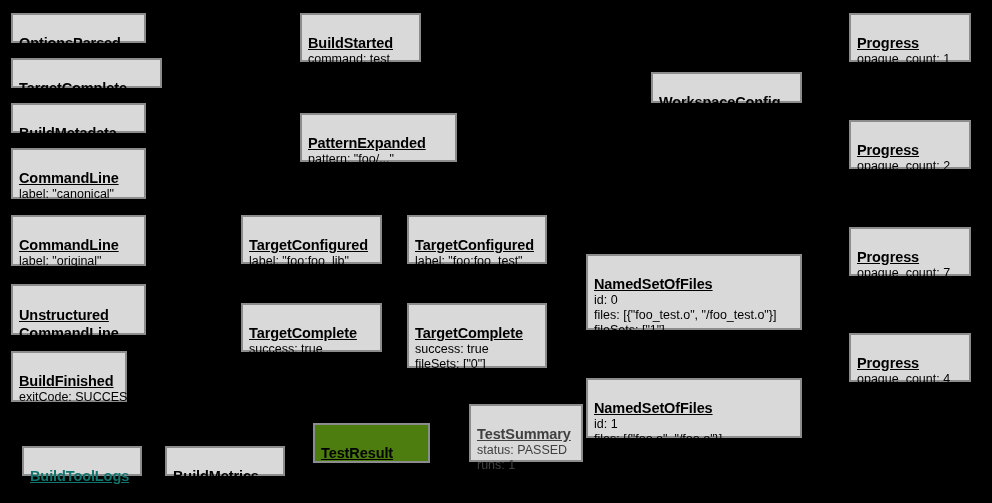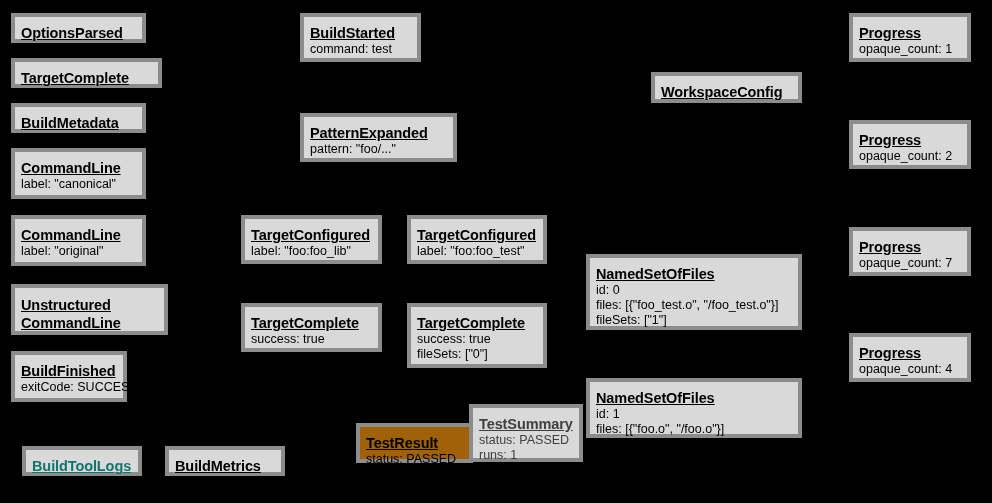--- a/index.html
+++ b/index.html
@@ -13,22 +13,22 @@
     width: 992px;
     height: 503px;
     background: #000000;
     overflow: hidden;
     font-family: "Liberation Sans", sans-serif;
   }
   .node {
     position: absolute;
     box-sizing: border-box;
     background: #d9d9d9;
-    border: 4px solid #ec4899;
-    padding: 8px 6px 5px 6px;
+    border: 2px solid #ec4899;
+    padding: 20px 6px 5px 6px;
     color: #000000;
   }
   .node-title {
     display: block;
     font-size: 14.5px;
     font-weight: bold;
     text-decoration: underline;
     line-height: 17px;
     white-space: nowrap;
     letter-spacing: -0.1px;
@@ -65,21 +65,21 @@
       <span class="node-title">BuildMetadata</span>
     </div>
     <div class="node" style="left: 11px; top: 148px; width: 135px; height: 51px; background: rgb(217, 217, 217); border-color: rgb(140, 140, 140); color: rgb(0, 0, 0);">
       <span class="node-title">CommandLine</span>
       <span class="node-field">label: "canonical"</span>
     </div>
     <div class="node" style="left: 11px; top: 215px; width: 135px; height: 51px; background: rgb(217, 217, 217); border-color: rgb(140, 140, 140); color: rgb(0, 0, 0);">
       <span class="node-title">CommandLine</span>
       <span class="node-field">label: "original"</span>
     </div>
-    <div class="node" style="left: 11px; top: 284px; width: 157px; height: 51px; background: rgb(217, 217, 217); border-color: rgb(140, 140, 140); color: rgb(0, 0, 0);">
+    <div class="node" style="left: 11px; top: 284px; width: 135px; height: 51px; background: rgb(217, 217, 217); border-color: rgb(140, 140, 140); color: rgb(0, 0, 0);">
       <span class="node-title-line">Unstructured</span>
       <span class="node-title-line">CommandLine</span>
     </div>
     <div class="node" style="left: 11px; top: 351px; width: 116px; height: 51px; background: rgb(217, 217, 217); border-color: rgb(140, 140, 140); color: rgb(0, 0, 0);">
       <span class="node-title">BuildFinished</span>
       <span class="node-field">exitCode: SUCCESS</span>
     </div>
     <div class="node" style="left: 22px; top: 446px; width: 120px; height: 30px; background: rgb(217, 217, 217); border-color: rgb(140, 140, 140); color: #0f766e;">
       <span class="node-title">BuildToolLogs</span>
     </div>
@@ -104,21 +104,21 @@
     </div>
     <div class="node" style="left: 241px; top: 303px; width: 141px; height: 49px; background: rgb(217, 217, 217); border-color: rgb(140, 140, 140); color: rgb(0, 0, 0);">
       <span class="node-title">TargetComplete</span>
       <span class="node-field">success: true</span>
     </div>
     <div class="node" style="left: 407px; top: 303px; width: 140px; height: 65px; background: rgb(217, 217, 217); border-color: rgb(140, 140, 140); color: rgb(0, 0, 0);">
       <span class="node-title">TargetComplete</span>
       <span class="node-field">success: true</span>
       <span class="node-field">fileSets: ["0"]</span>
     </div>
-    <div class="node" style="left: 313px; top: 423px; width: 117px; height: 40px; background: #a16207; border-color: rgb(140, 140, 140); color: rgb(0, 0, 0); margin-left: 43px;">
+    <div class="node" style="left: 313px; top: 423px; width: 117px; height: 40px; background: #4d7c0f; border-color: rgb(140, 140, 140); color: rgb(0, 0, 0);">
       <span class="node-title">TestResult</span>
       <span class="node-field">status: PASSED</span>
     </div>
     <div class="node" style="left: 441px; top: 404px; width: 114px; height: 58px; background: rgb(217, 217, 217); border-color: rgb(140, 140, 140); color: #404040; margin-left: 28px;">
       <span class="node-title">TestSummary</span>
       <span class="node-field">status: PASSED</span>
       <span class="node-field">runs: 1</span>
     </div>
     <div class="node" style="left: 651px; top: 72px; width: 151px; height: 31px; background: rgb(217, 217, 217); border-color: rgb(140, 140, 140); color: rgb(0, 0, 0);">
       <span class="node-title">WorkspaceConfig</span>

